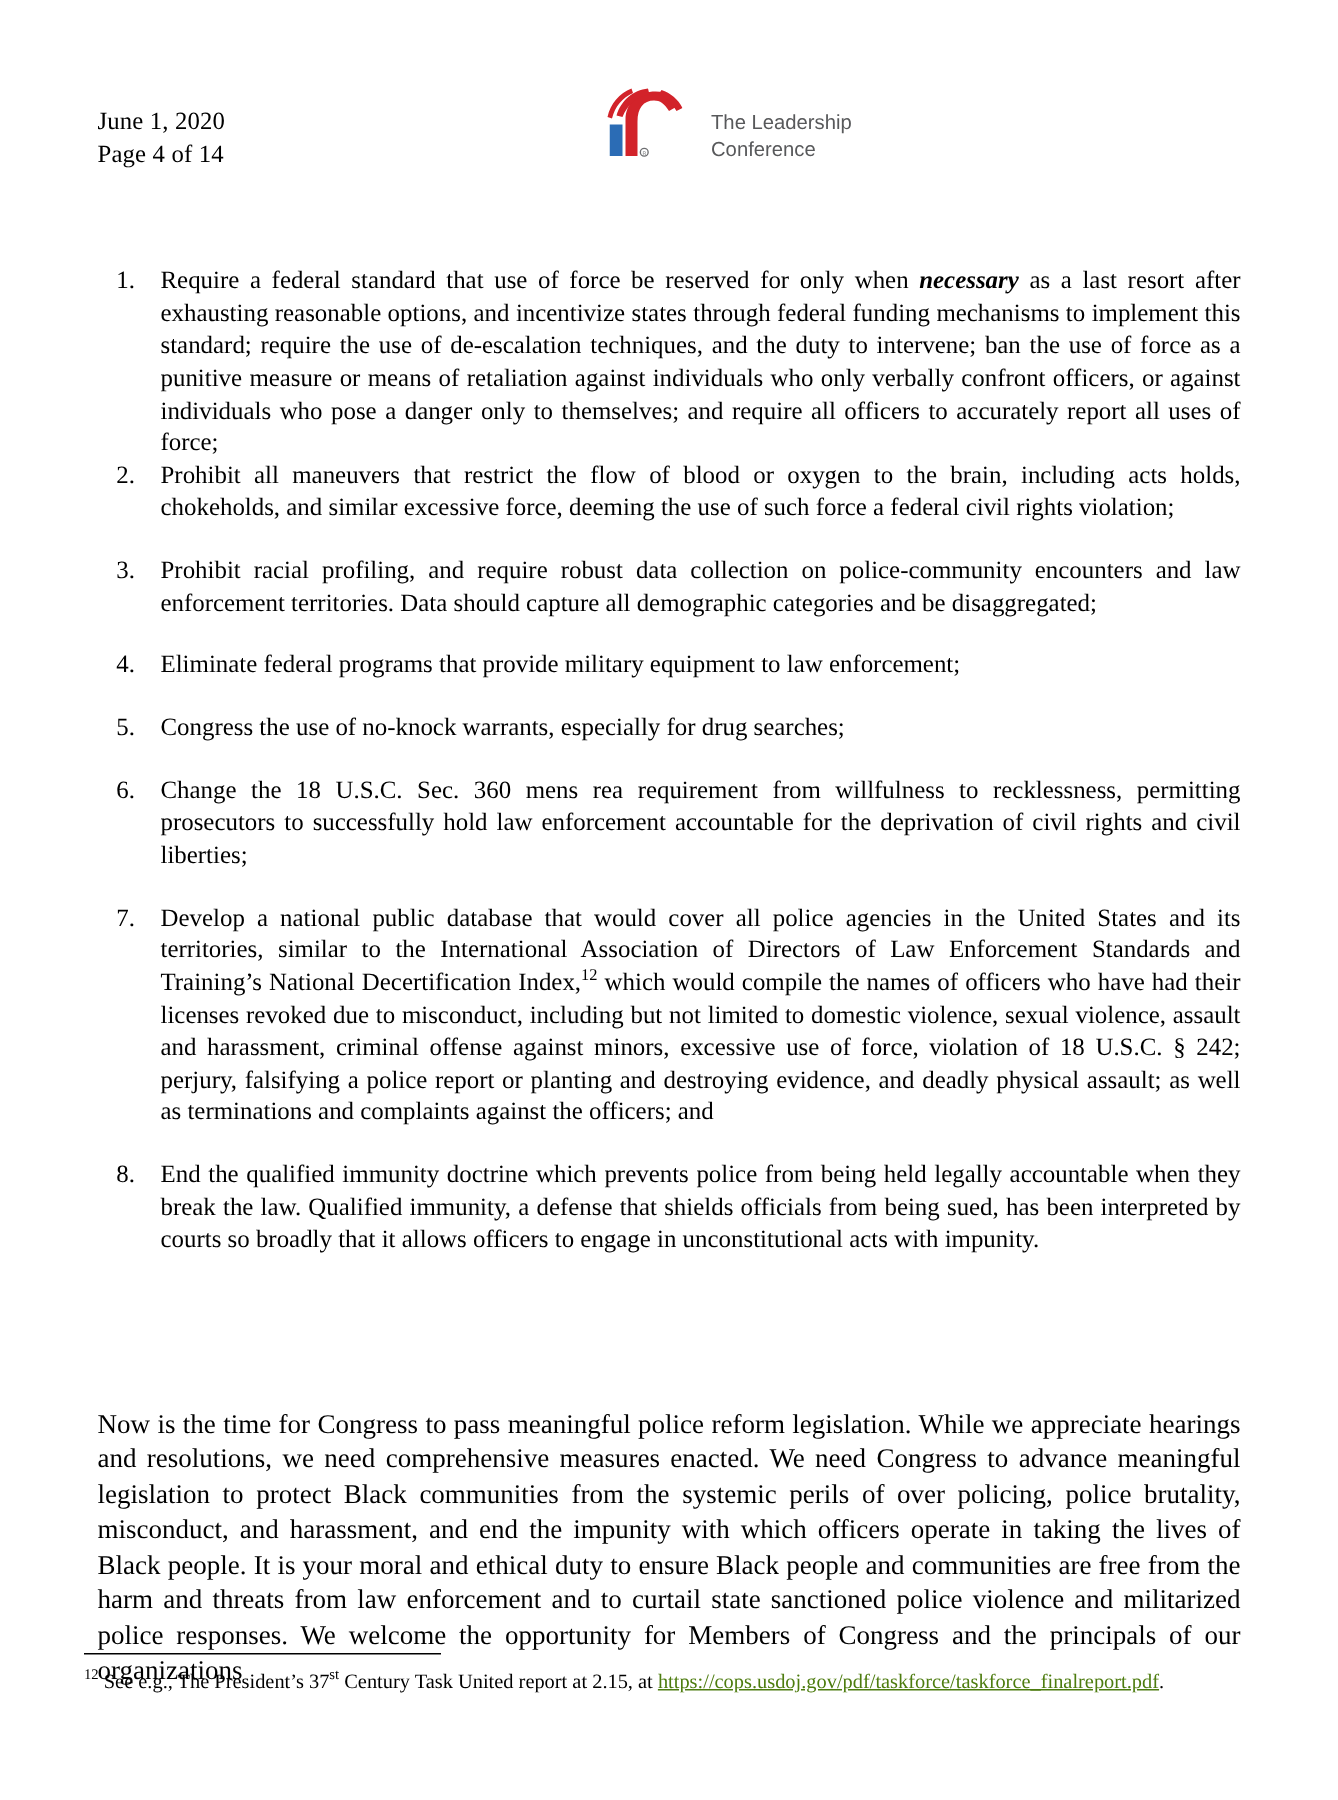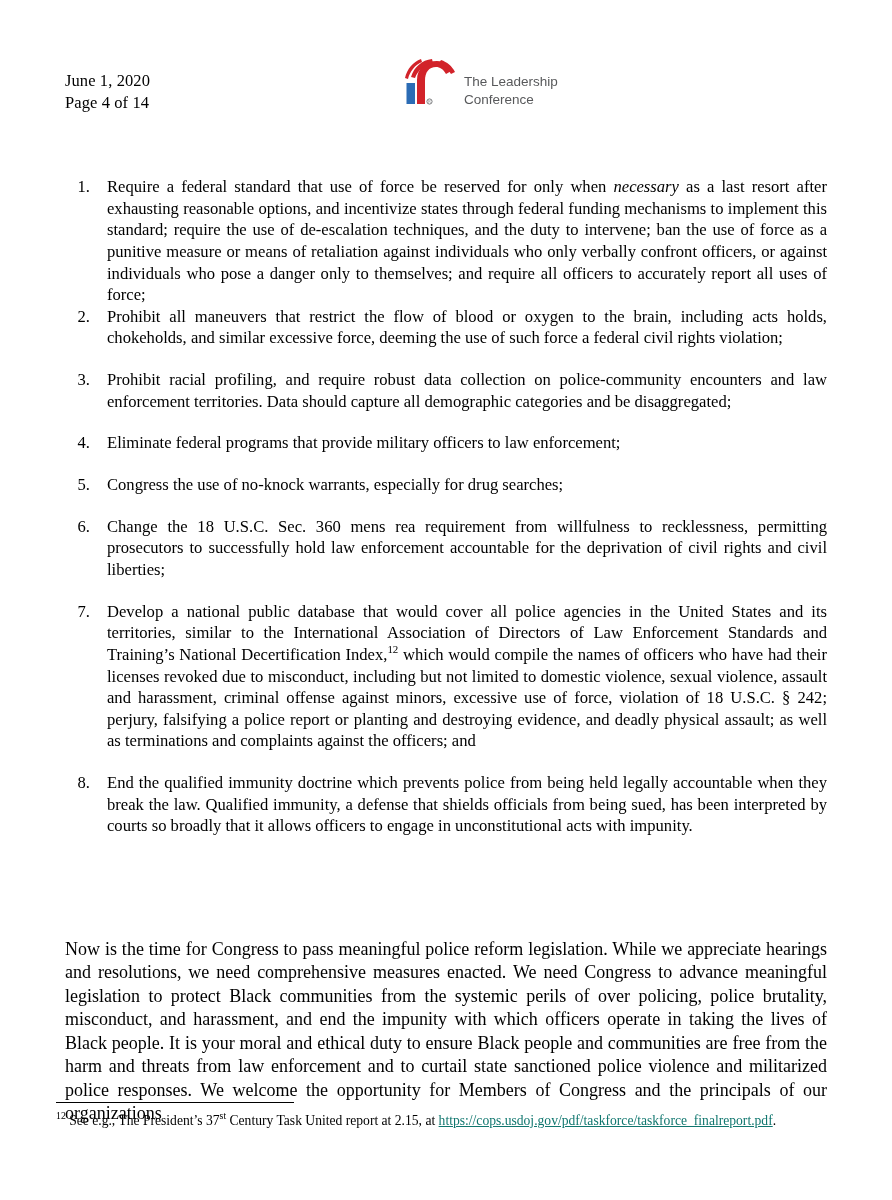--- a/index.html
+++ b/index.html
@@ -37,21 +37,21 @@
     white-space: nowrap;
   }
   .header-meta div { letter-spacing: 0.1px; }
 
   .logo-block {
     position: absolute;
     left: 403px;
     top: -12px;
     display: flex;
     align-items: flex-end;
-    gap: 9px;
+    gap: 19px;
   }
   .logo-mark {
     width: 52px;
     height: 54px;
     position: relative;
     flex: none;
   }
   .logo-mark svg { display: block; }
   .logo-words {
     font-family: "Liberation Sans", "DejaVu Sans", sans-serif;
@@ -88,21 +88,21 @@
   .list-item .body {
     flex: 1 1 auto;
     text-align: justify;
     text-justify: inter-word;
     hyphens: none;
   }
   .list-item .body > :last-child { margin-bottom: 0; margin-top: 32px; }
   .gap-sm { height: 0px; }
   .gap-md { height: 20px; }
 
-  b.bi { font-weight: normal; font-style: italic; }
+  b.bi { font-weight: bold; font-style: italic; }
   sup.fn {
     font-size: 0.66em;
     vertical-align: super;
     line-height: 0;
   }
 
   
   .closing {
     position: absolute;
     left: 65px;
@@ -131,21 +131,21 @@
     font-size: 13.6px;
     line-height: 1.38;
   }
   .footnote-text sup {
     font-size: 0.72em;
     vertical-align: super;
     line-height: 0;
   }
   .footnote-link {
     text-decoration: underline;
-    color: #0f766e;
+    color: #4d7c0f;
   }
 </style>
 </head>
 <body>
 
 <div class="page">
 
   <div class="page-header">
 
     <div class="header-meta">
@@ -194,21 +194,21 @@
     <div class="gap-md"></div>
 
     <div class="list-item">
       <div class="num">3.</div>
       <div class="body">Prohibit racial profiling, and require robust data collection on police-community encounters and law enforcement territories. Data should capture all demographic categories and be disaggregated;</div>
     </div>
     <div class="gap-md"></div>
 
     <div class="list-item">
       <div class="num">4.</div>
-      <div class="body">Eliminate federal programs that provide military officers to law enforcement;</div>
+      <div class="body">Eliminate federal programs that provide military equipment to law enforcement;</div>
     </div>
     <div class="gap-md"></div>
 
     <div class="list-item">
       <div class="num">5.</div>
       <div class="body">Congress the use of no-knock warrants, especially for drug searches;</div>
     </div>
     <div class="gap-md"></div>
 
     <div class="list-item">

